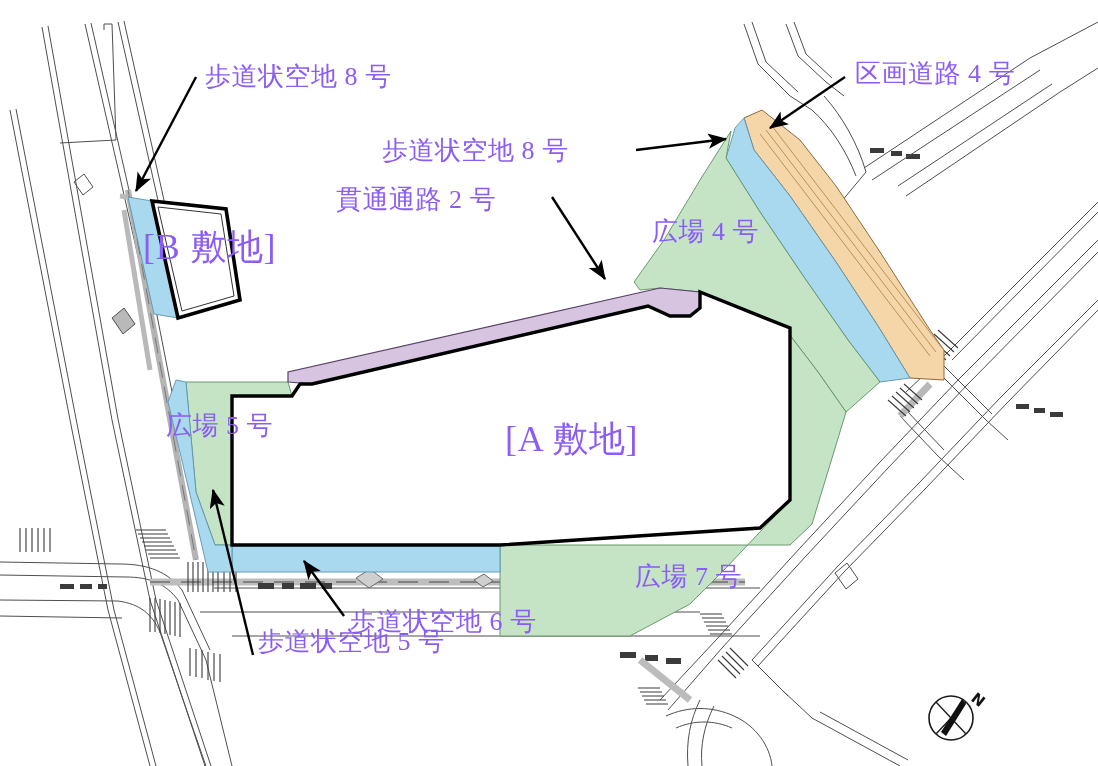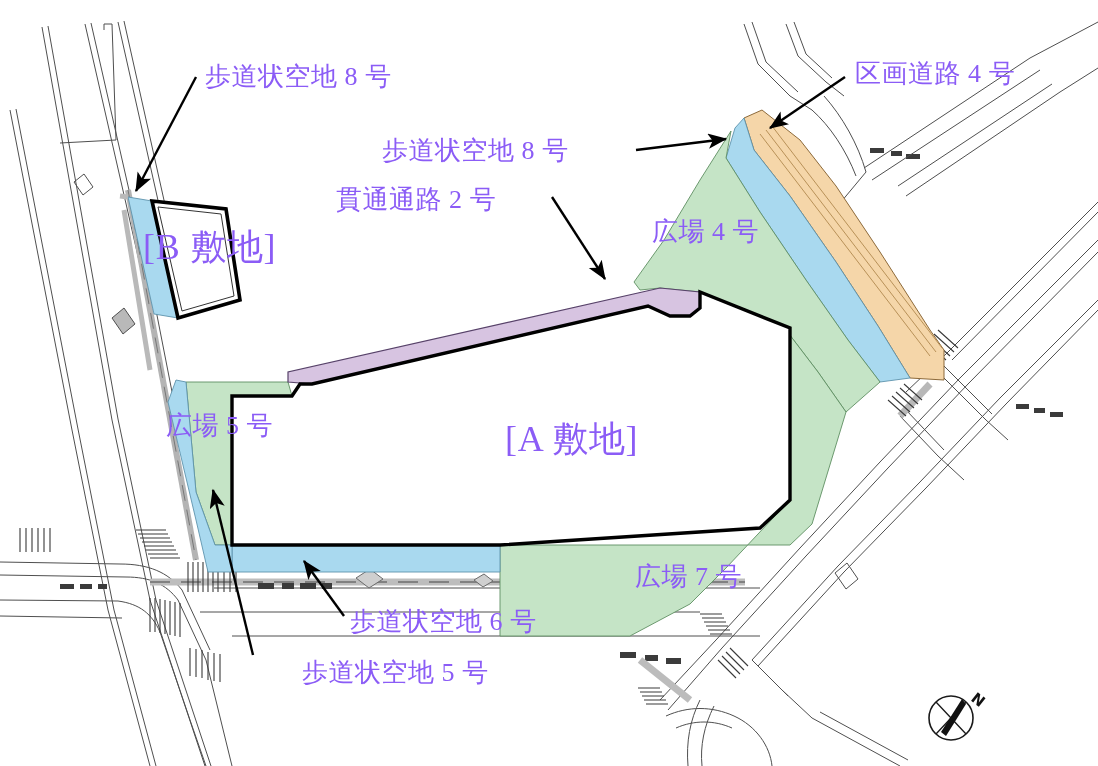--- a/index.html
+++ b/index.html
@@ -228,15 +228,15 @@
 <div class="map-label lbl-big" style="left:652px;top:218px;">広場 4 号</div>
 
 <div class="map-label lbl-site" style="left:505px;top:420px;">[A 敷地]</div>
 
 <div class="map-label lbl-big" style="left:166px;top:412px;">広場 5 号</div>
 
 <div class="map-label lbl-big" style="left:635px;top:563px;">広場 7 号</div>
 
 <div class="map-label lbl-big" style="left:350px;top:608px;">歩道状空地 6 号</div>
 
-<div class="map-label lbl-big" style="left:258px;top:659px;margin-left:44px;">歩道状空地 5 号</div>
+<div class="map-label lbl-big" style="left:258px;top:628px;">歩道状空地 5 号</div>
 
 </div>
 
 </body></html>

